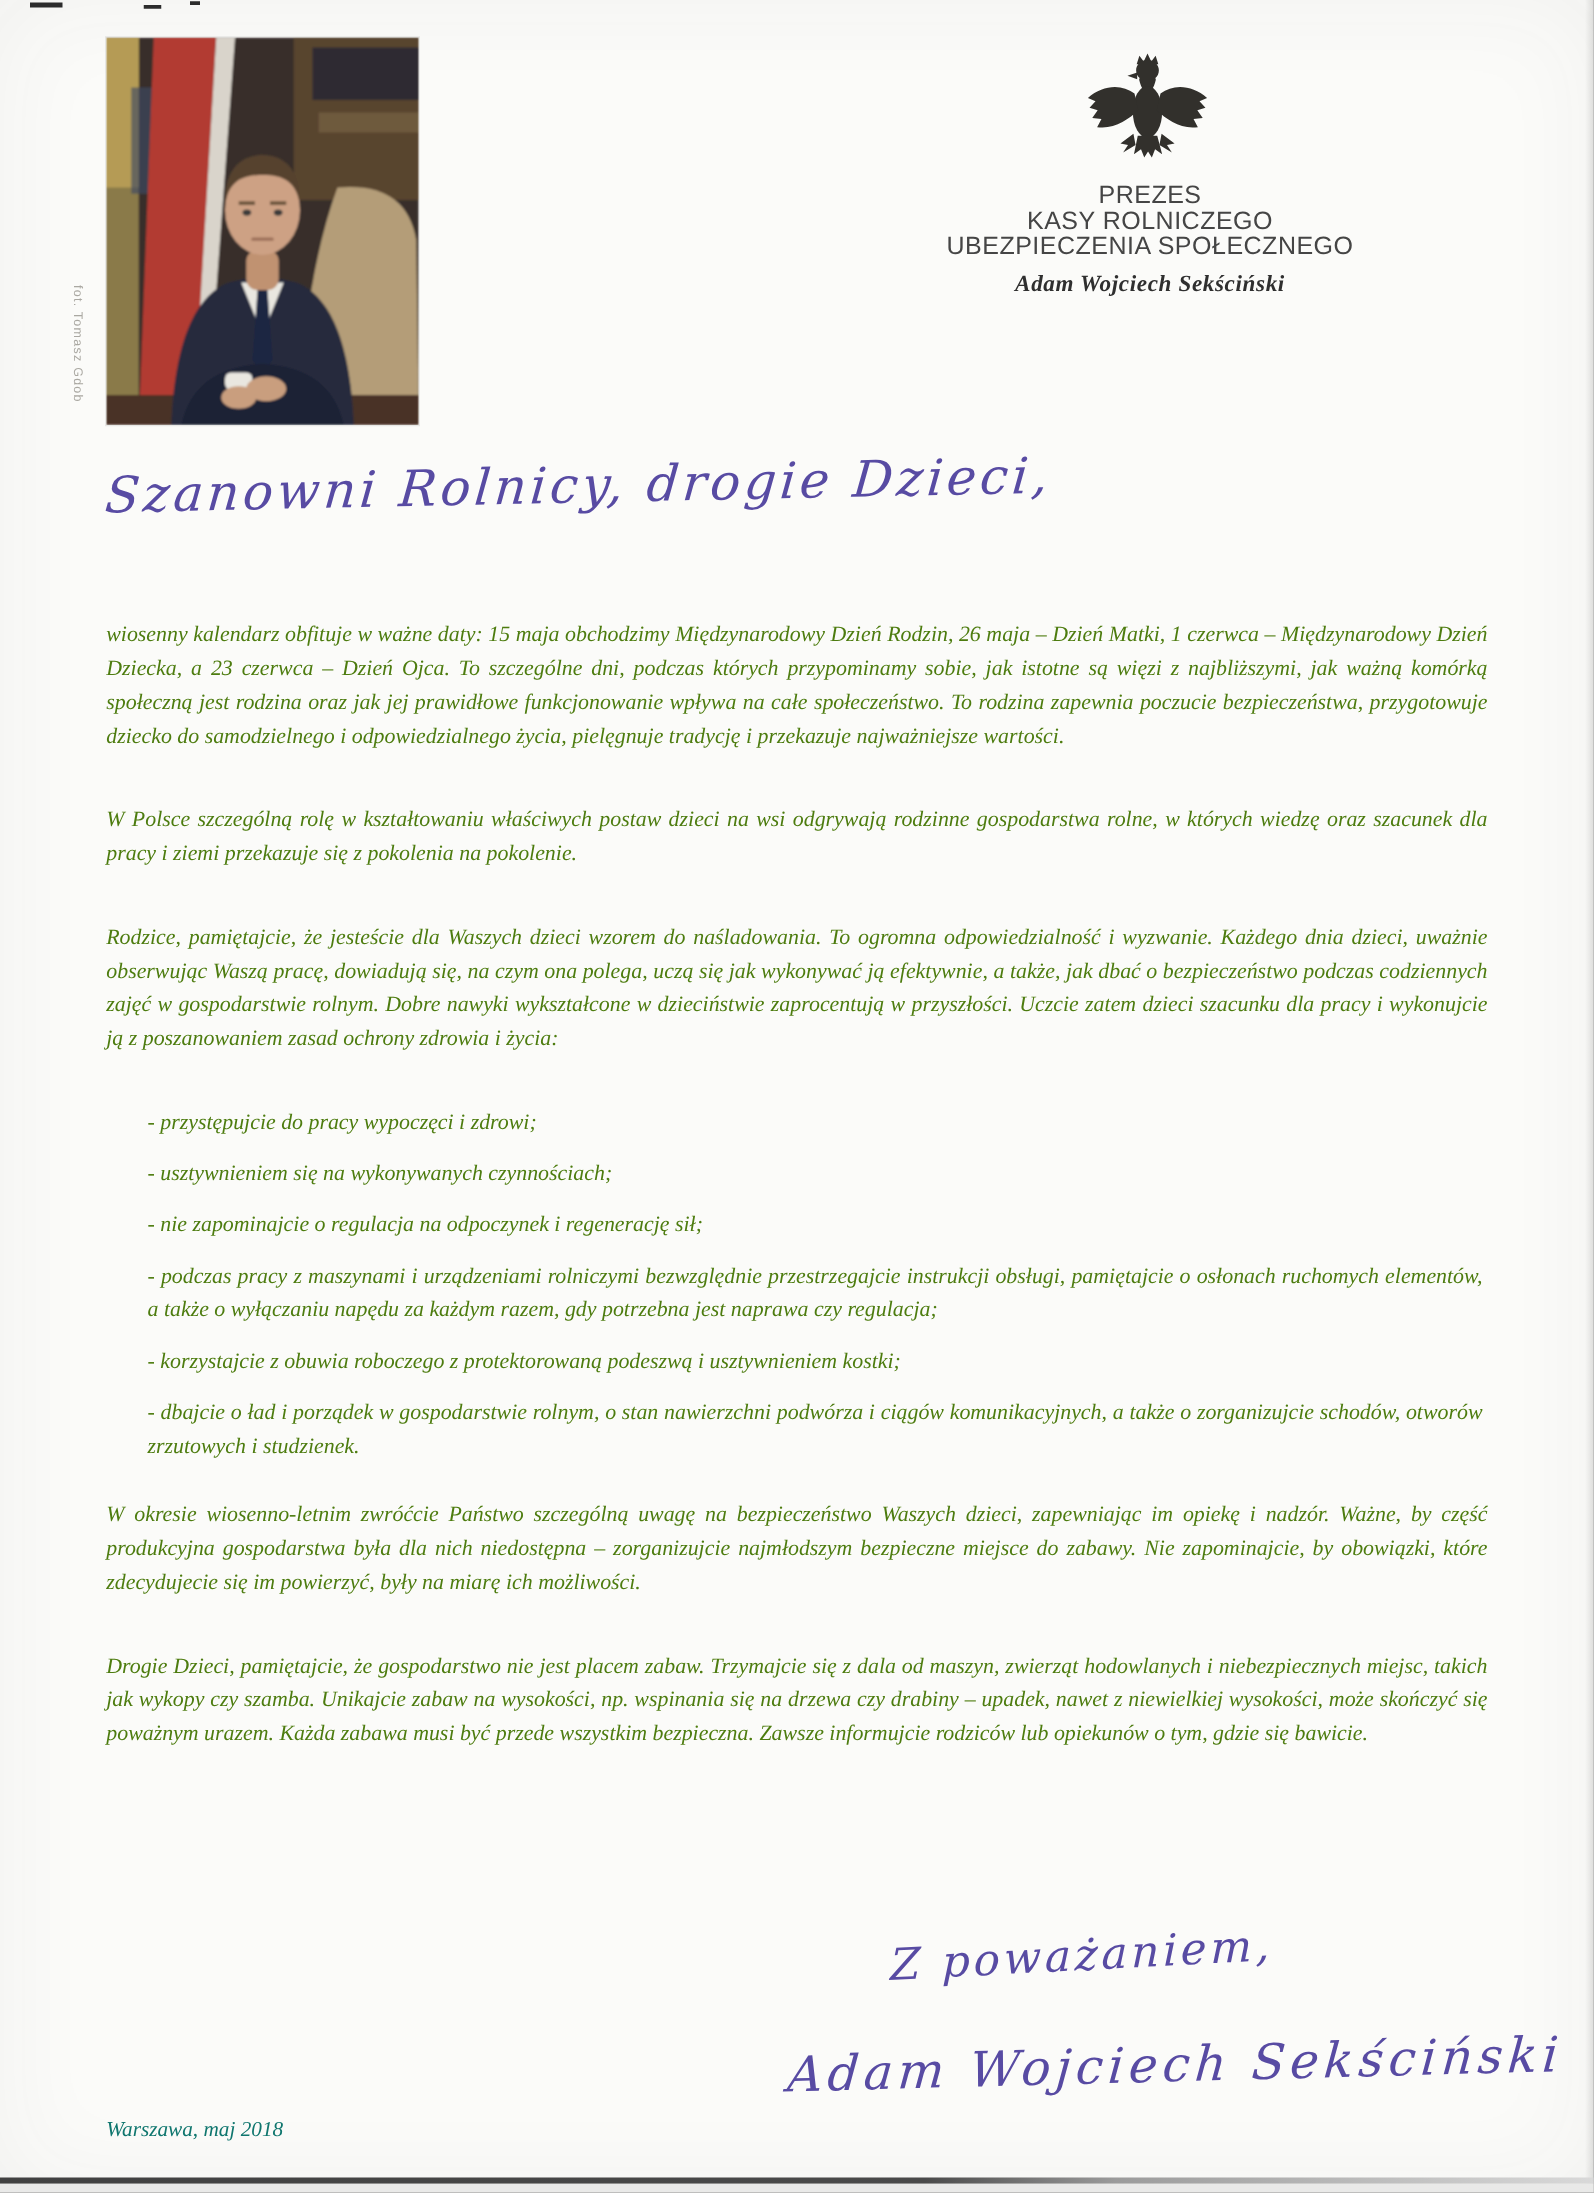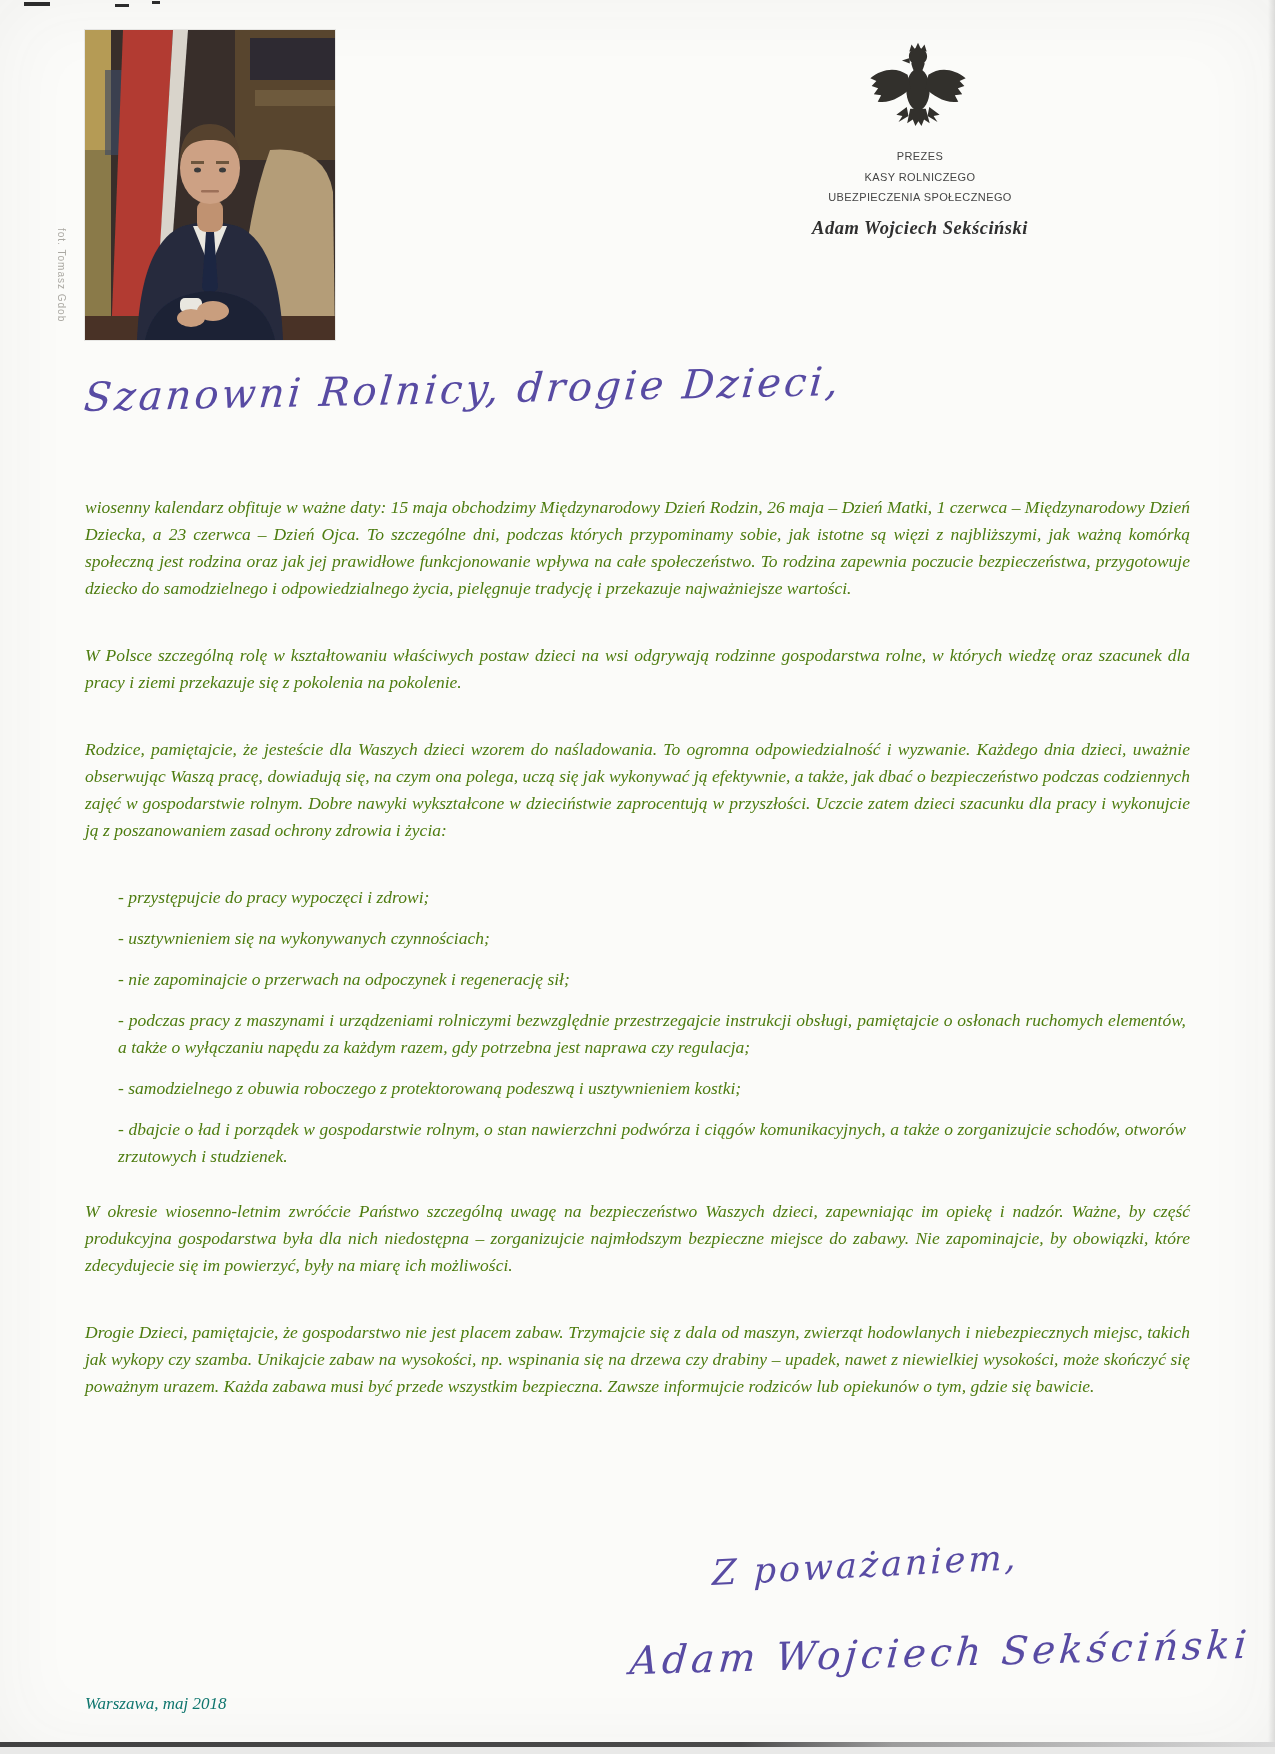--- a/index.html
+++ b/index.html
@@ -22,21 +22,21 @@
     position:absolute; left:56px; top:228px; height:130px;
     writing-mode:vertical-rl;
     font-family:"Liberation Sans", sans-serif;
     font-size:10px; letter-spacing:1px; color:#aaa8a2;
   }
   .emblem { position:absolute; left:866px; top:38px; width:104px; height:104px; }
   .header-block {
     position:absolute; left:710px; top:146px; width:420px;
     text-align:center;
     font-family:"Liberation Sans", sans-serif;
-    font-size:11px; line-height:20.5px; color:#454545; letter-spacing:0.4px;
+    font-size:20px; line-height:20.5px; color:#454545; letter-spacing:0.4px;
   }
   .header-name {
     position:absolute; left:710px; top:218px; width:420px;
     text-align:center;
     font-family:"Liberation Serif", serif;
     font-style:italic; font-weight:bold;
     font-size:18.5px; color:#2f2f2f; letter-spacing:0.5px;
   }
 
   
@@ -161,23 +161,23 @@
   <div class="handwriting greeting">Szanowni Rolnicy, drogie Dzieci,</div>
 
   <div class="body-text">
     <p class="para">wiosenny kalendarz obfituje w ważne daty: 15 maja obchodzimy Międzynarodowy Dzień Rodzin, 26 maja – Dzień Matki, 1 czerwca – Międzynarodowy Dzień Dziecka, a 23 czerwca – Dzień Ojca. To szczególne dni, podczas których przypominamy sobie, jak istotne są więzi z najbliższymi, jak ważną komórką społeczną jest rodzina oraz jak jej prawidłowe funkcjonowanie wpływa na całe społeczeństwo. To rodzina zapewnia poczucie bezpieczeństwa, przygotowuje dziecko do samodzielnego i odpowiedzialnego życia, pielęgnuje tradycję i przekazuje najważniejsze wartości.</p>
     <p class="para">W Polsce szczególną rolę w kształtowaniu właściwych postaw dzieci na wsi odgrywają rodzinne gospodarstwa rolne, w których wiedzę oraz szacunek dla pracy i ziemi przekazuje się z pokolenia na pokolenie.</p>
     <p class="para">Rodzice, pamiętajcie, że jesteście dla Waszych dzieci wzorem do naśladowania. To ogromna odpowiedzialność i wyzwanie. Każdego dnia dzieci, uważnie obserwując Waszą pracę, dowiadują się, na czym ona polega, uczą się jak wykonywać ją efektywnie, a także, jak dbać o bezpieczeństwo podczas codziennych zajęć w gospodarstwie rolnym. Dobre nawyki wykształcone w dzieciństwie zaprocentują w przyszłości. Uczcie zatem dzieci szacunku dla pracy i wykonujcie ją z poszanowaniem zasad ochrony zdrowia i życia:</p>
 
     <div class="bullets">
       <p class="bullet">- przystępujcie do pracy wypoczęci i zdrowi;</p>
       <p class="bullet">- usztywnieniem się na wykonywanych czynnościach;</p>
-      <p class="bullet">- nie zapominajcie o przerwach na odpoczynek i regenerację sił;</p>
+      <p class="bullet">- nie zapominajcie o regulacja na odpoczynek i regenerację sił;</p>
       <p class="bullet">- podczas pracy z maszynami i urządzeniami rolniczymi bezwzględnie przestrzegajcie instrukcji obsługi, pamiętajcie o osłonach ruchomych elementów, a także o wyłączaniu napędu za każdym razem, gdy potrzebna jest naprawa czy regulacja;</p>
-      <p class="bullet">- samodzielnego z obuwia roboczego z protektorowaną podeszwą i usztywnieniem kostki;</p>
+      <p class="bullet">- korzystajcie z obuwia roboczego z protektorowaną podeszwą i usztywnieniem kostki;</p>
       <p class="bullet">- dbajcie o ład i porządek w gospodarstwie rolnym, o stan nawierzchni podwórza i ciągów komunikacyjnych, a także o zorganizujcie schodów, otworów zrzutowych i studzienek.</p>
     </div>
 
     <p class="para">W okresie wiosenno-letnim zwróćcie Państwo szczególną uwagę na bezpieczeństwo Waszych dzieci, zapewniając im opiekę i nadzór. Ważne, by część produkcyjna gospodarstwa była dla nich niedostępna – zorganizujcie najmłodszym bezpieczne miejsce do zabawy. Nie zapominajcie, by obowiązki, które zdecydujecie się im powierzyć, były na miarę ich możliwości.</p>
     <p class="para">Drogie Dzieci, pamiętajcie, że gospodarstwo nie jest placem zabaw. Trzymajcie się z dala od maszyn, zwierząt hodowlanych i niebezpiecznych miejsc, takich jak wykopy czy szamba. Unikajcie zabaw na wysokości, np. wspinania się na drzewa czy drabiny – upadek, nawet z niewielkiej wysokości, może skończyć się poważnym urazem. Każda zabawa musi być przede wszystkim bezpieczna. Zawsze informujcie rodziców lub opiekunów o tym, gdzie się bawicie.</p>
   </div>
 
   <div class="handwriting closing-salutation">Z poważaniem,</div>
   <div class="handwriting closing-signature">Adam Wojciech Sekściński</div>
   <div class="place-date">Warszawa, maj 2018</div>

